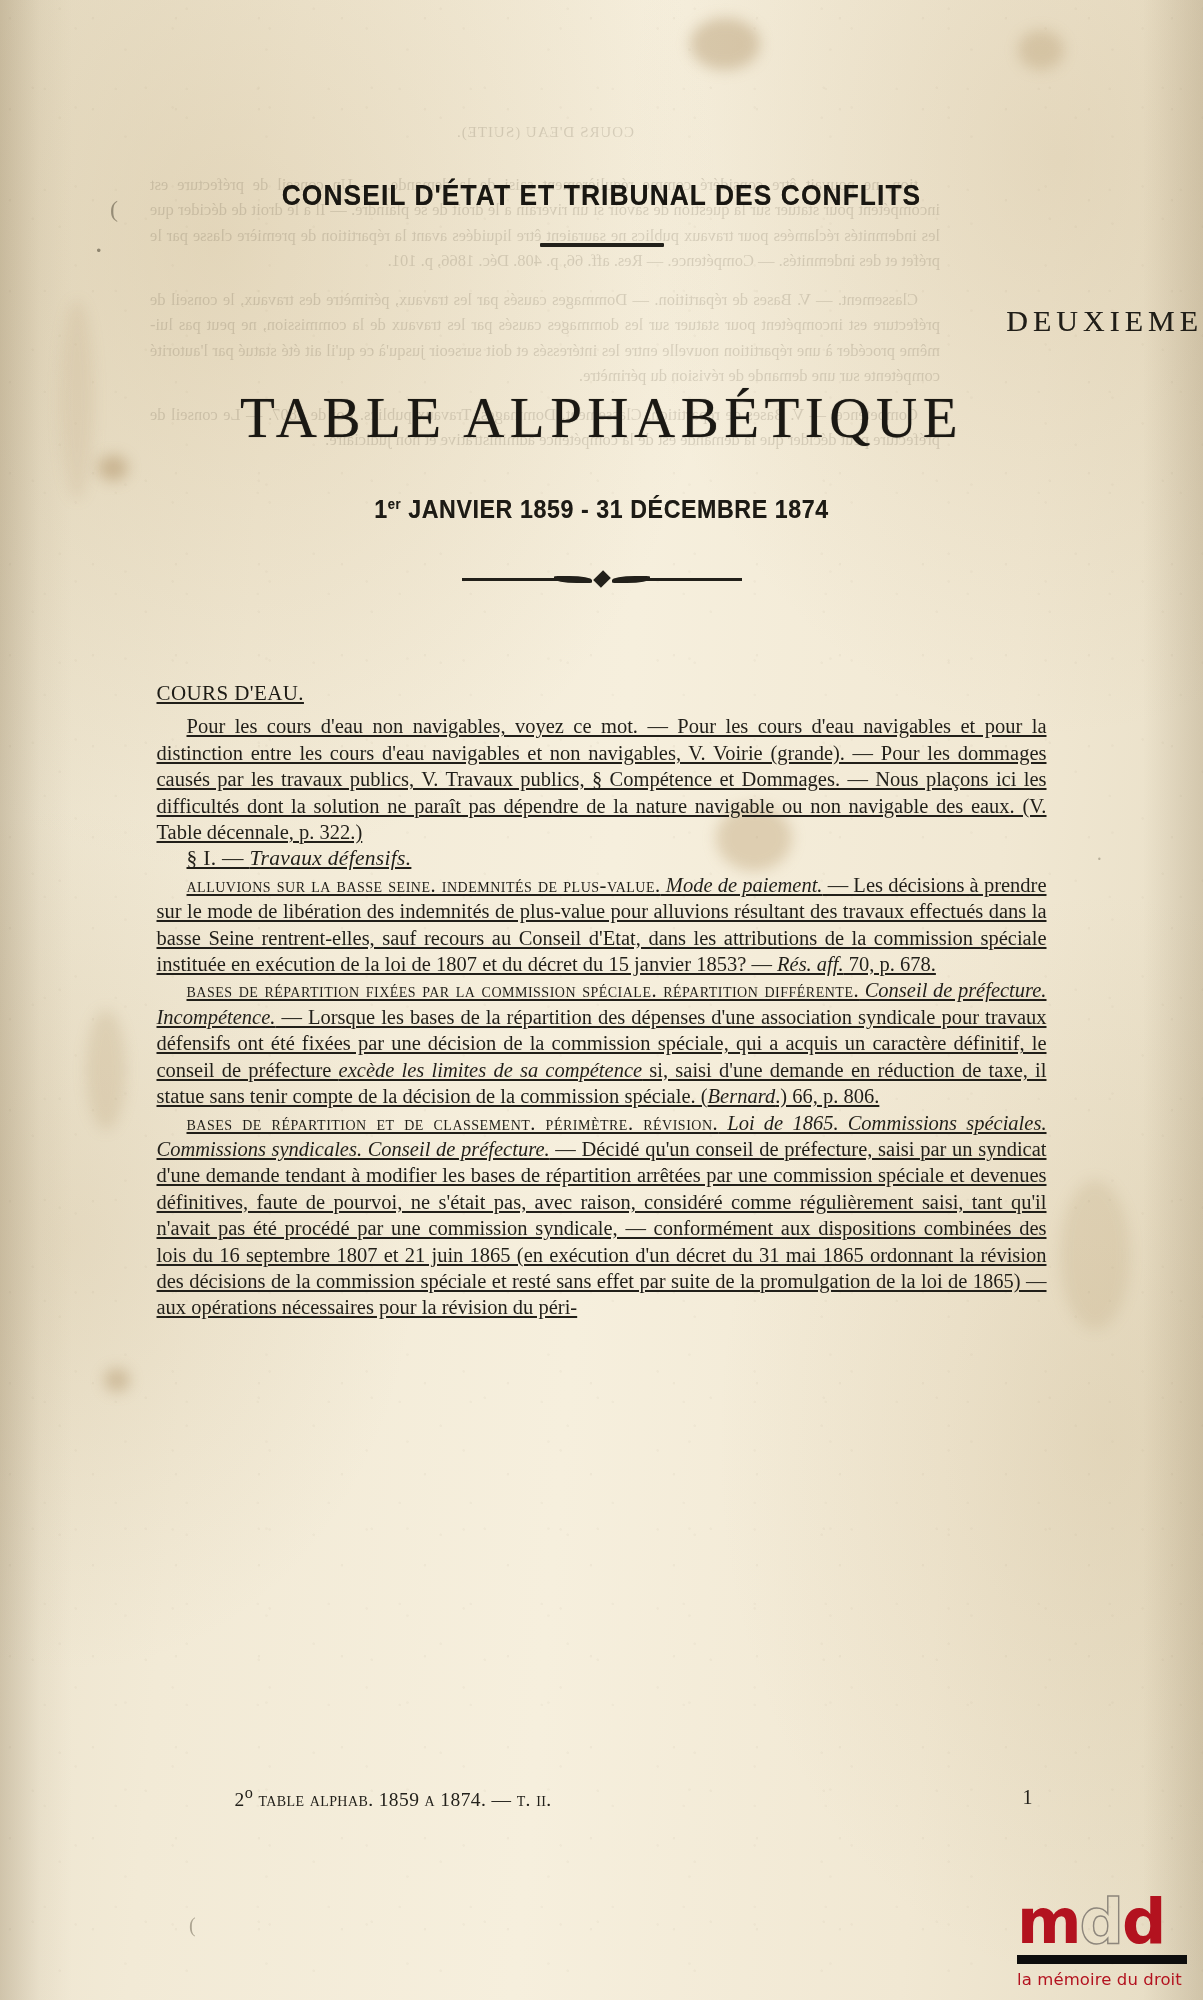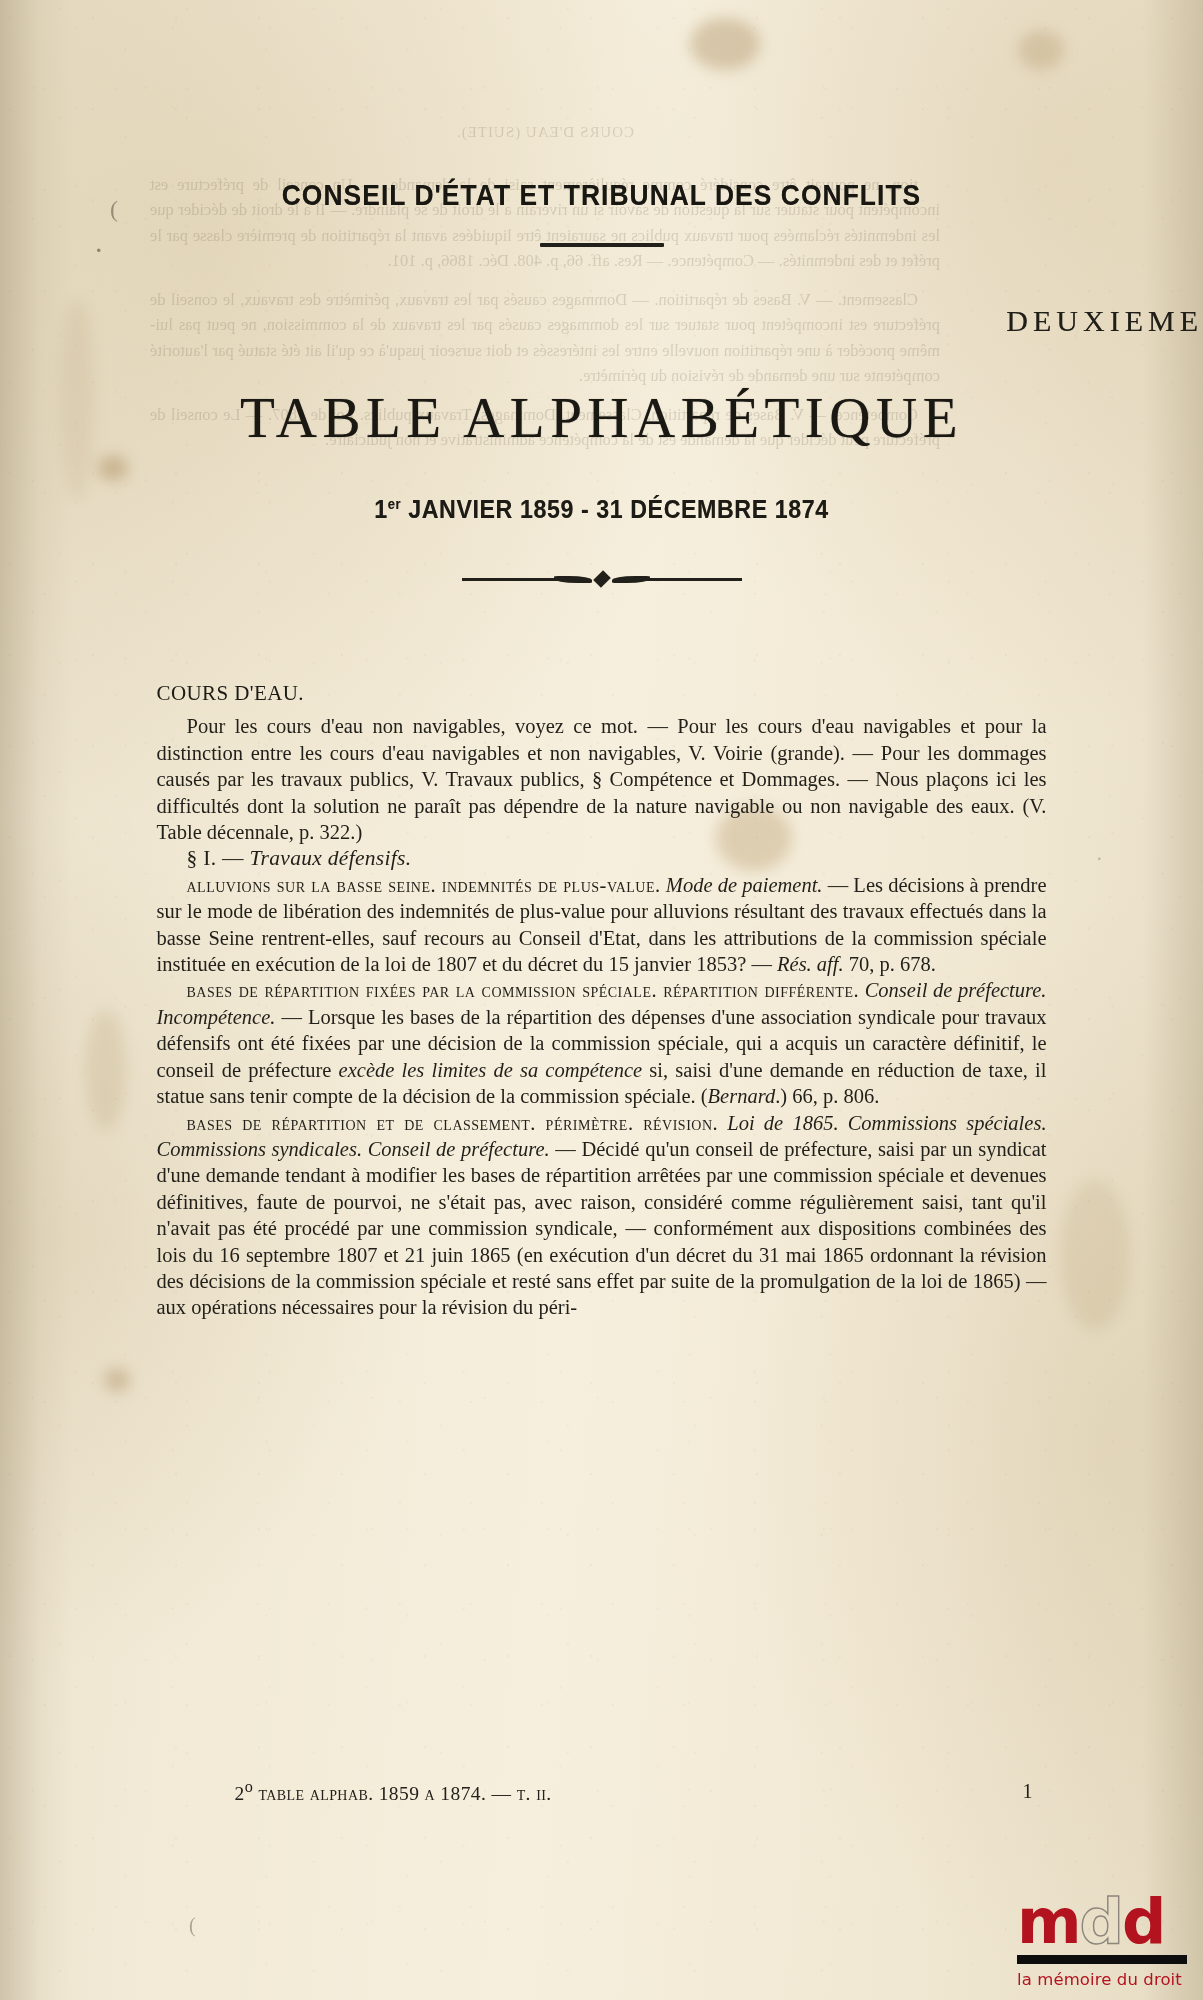--- a/index.html
+++ b/index.html
@@ -177,20 +177,21 @@
   .ornament .wing.wr { right: 92px; }
 
   
   .body-col {
     margin: 93px auto 4px auto;
     width: 890px;
     font-size: 20.5px;
     line-height: 26.4px;
     text-align: justify;
     color: #211f19;
+    text-decoration: underline;
   }
 
   .entry-word {
     font-size: 21px;
     letter-spacing: .4px;
     margin-bottom: 7px;
     color: #1d1b15;
   }
 
   .body-col p {
@@ -226,21 +227,21 @@
   em { font-style: italic; }
 
   .footer {
     position: absolute;
     left: 0; right: 0;
     top: 1778px;
     z-index: 3;
   }
   .footer-inner {
     width: 890px;
-    margin: 0 auto;
+    margin: 6px auto;
     display: flex;
     align-items: center;
     justify-content: space-between;
     padding-left: 78px;
     padding-right: 14px;
     box-sizing: border-box;
   }
   .footer-text {
     font-size: 19.5px;
     letter-spacing: .4px;

